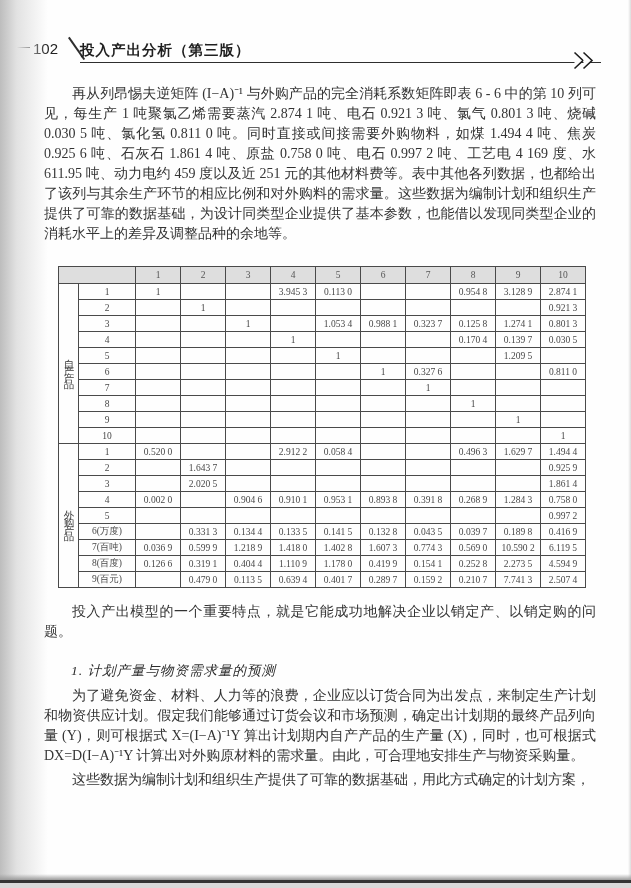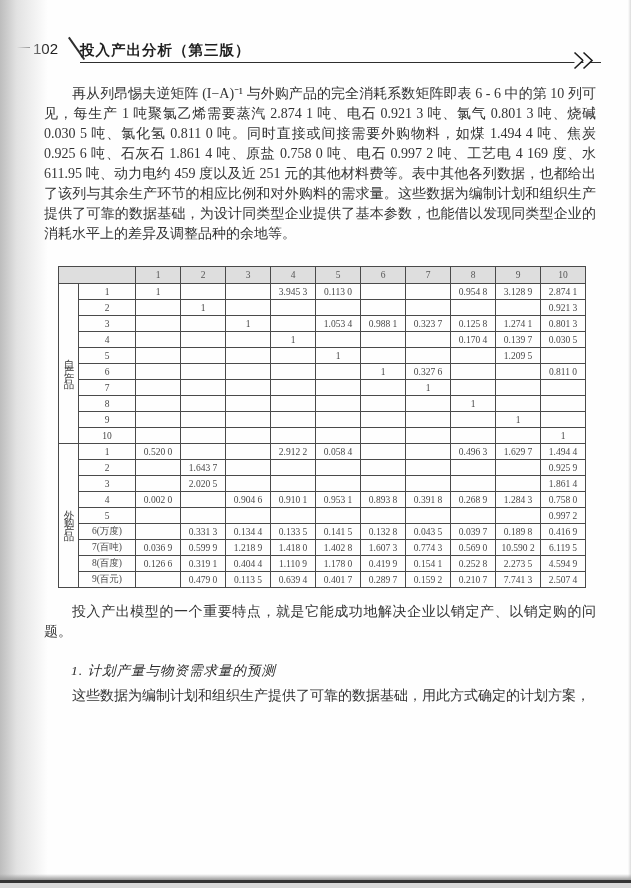--- a/index.html
+++ b/index.html
@@ -407,20 +407,21 @@
             <td>7.741 3</td>
             <td>2.507 4</td>
           </tr>
         </tbody>
       </table>
   </div>
 
   <div class="lower">
     <p class="body-p">投入产出模型的一个重要特点，就是它能成功地解决企业以销定产、以销定购的问题。</p>
     <div class="sub-heading">1. 计划产量与物资需求量的预测</div>
+    <p class="body-p">为了避免资金、材料、人力等的浪费，企业应以订货合同为出发点，来制定生产计划和物资供应计划。假定我们能够通过订货会议和市场预测，确定出计划期的最终产品列向量 (Y)，则可根据式 X=(I−A)⁻¹Y 算出计划期内自产产品的生产量 (X)，同时，也可根据式 DX=D(I−A)⁻¹Y 计算出对外购原材料的需求量。由此，可合理地安排生产与物资采购量。</p>
     <p class="body-p">这些数据为编制计划和组织生产提供了可靠的数据基础，用此方式确定的计划方案，</p>
   </div>
 
   <div class="gutter-shadow"></div>
   <div class="right-edge"></div>
   <div class="bottom-edge-band"></div>
   <div class="bottom-edge-line"></div>
   <div class="bottom-edge-under"></div>
 
 </div>

